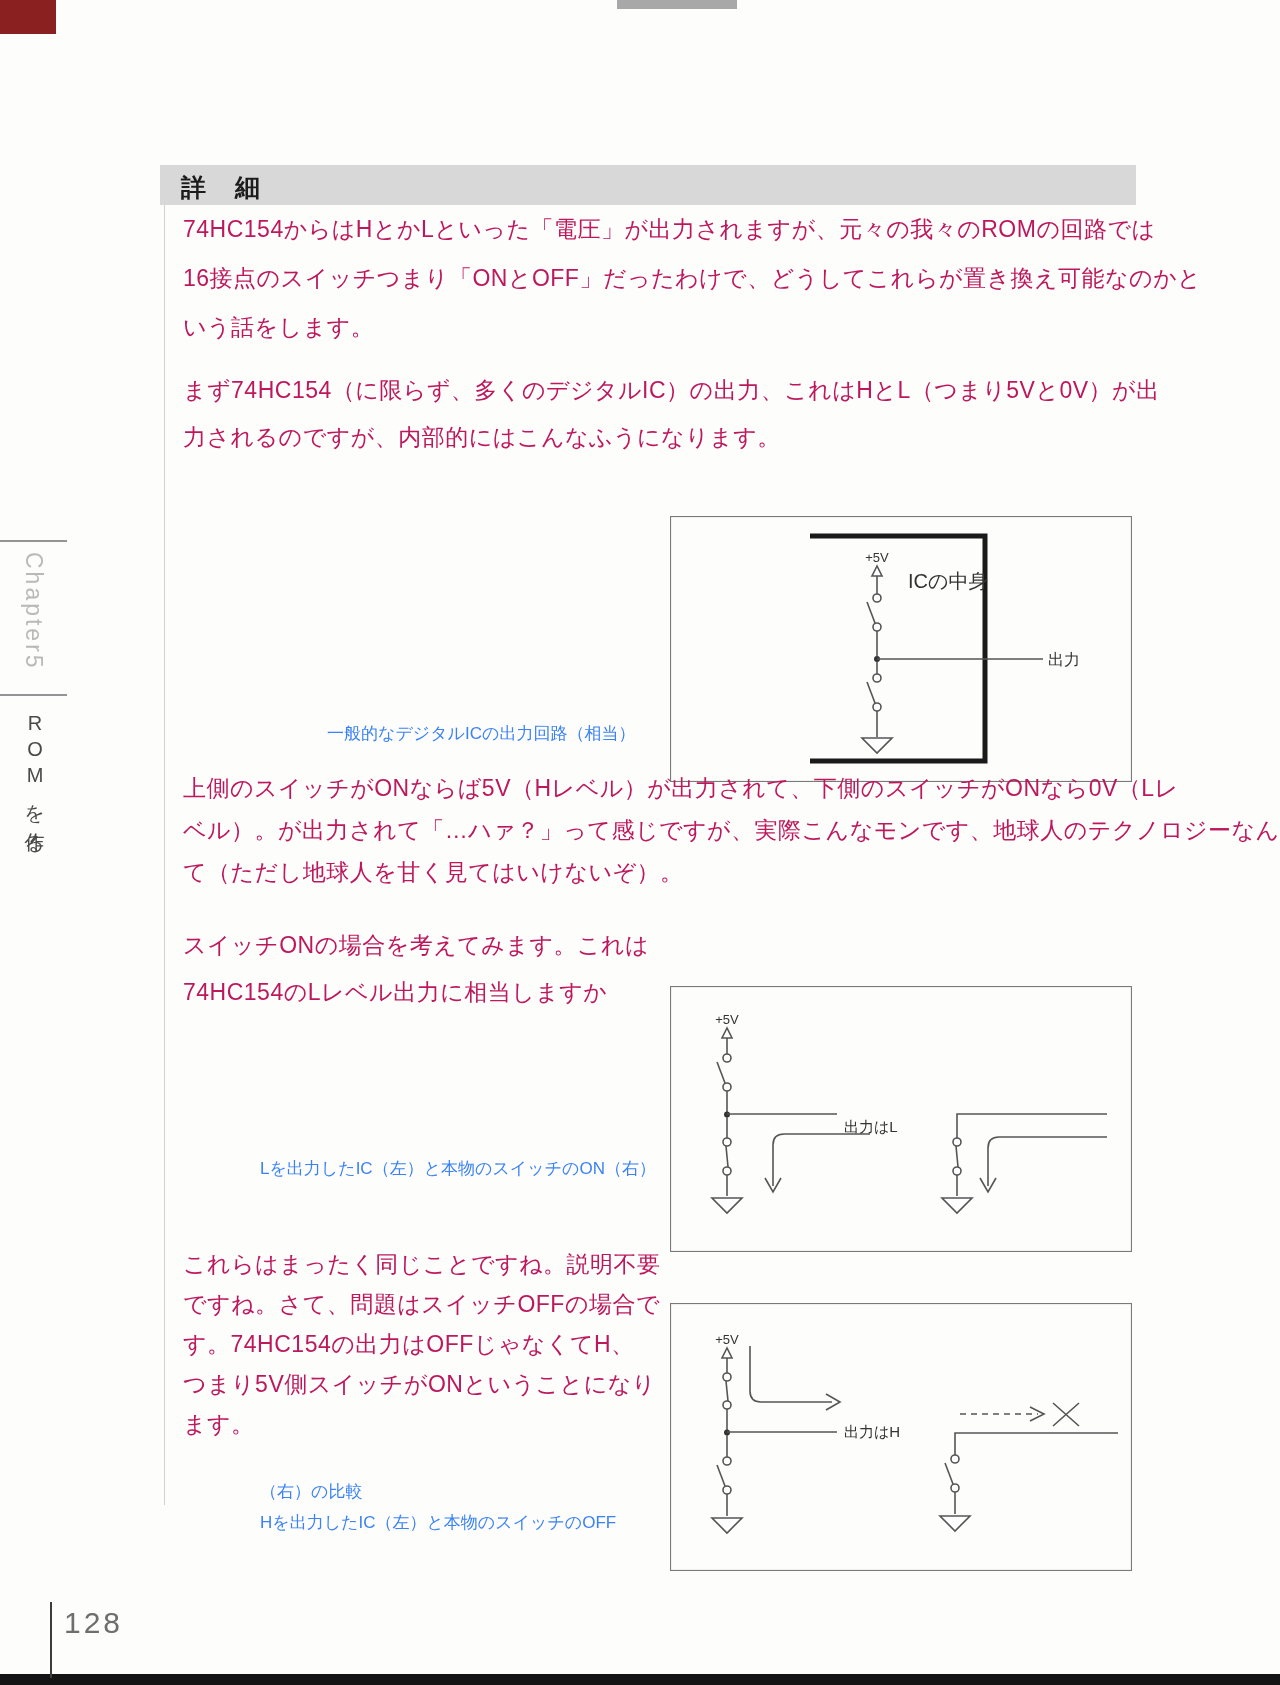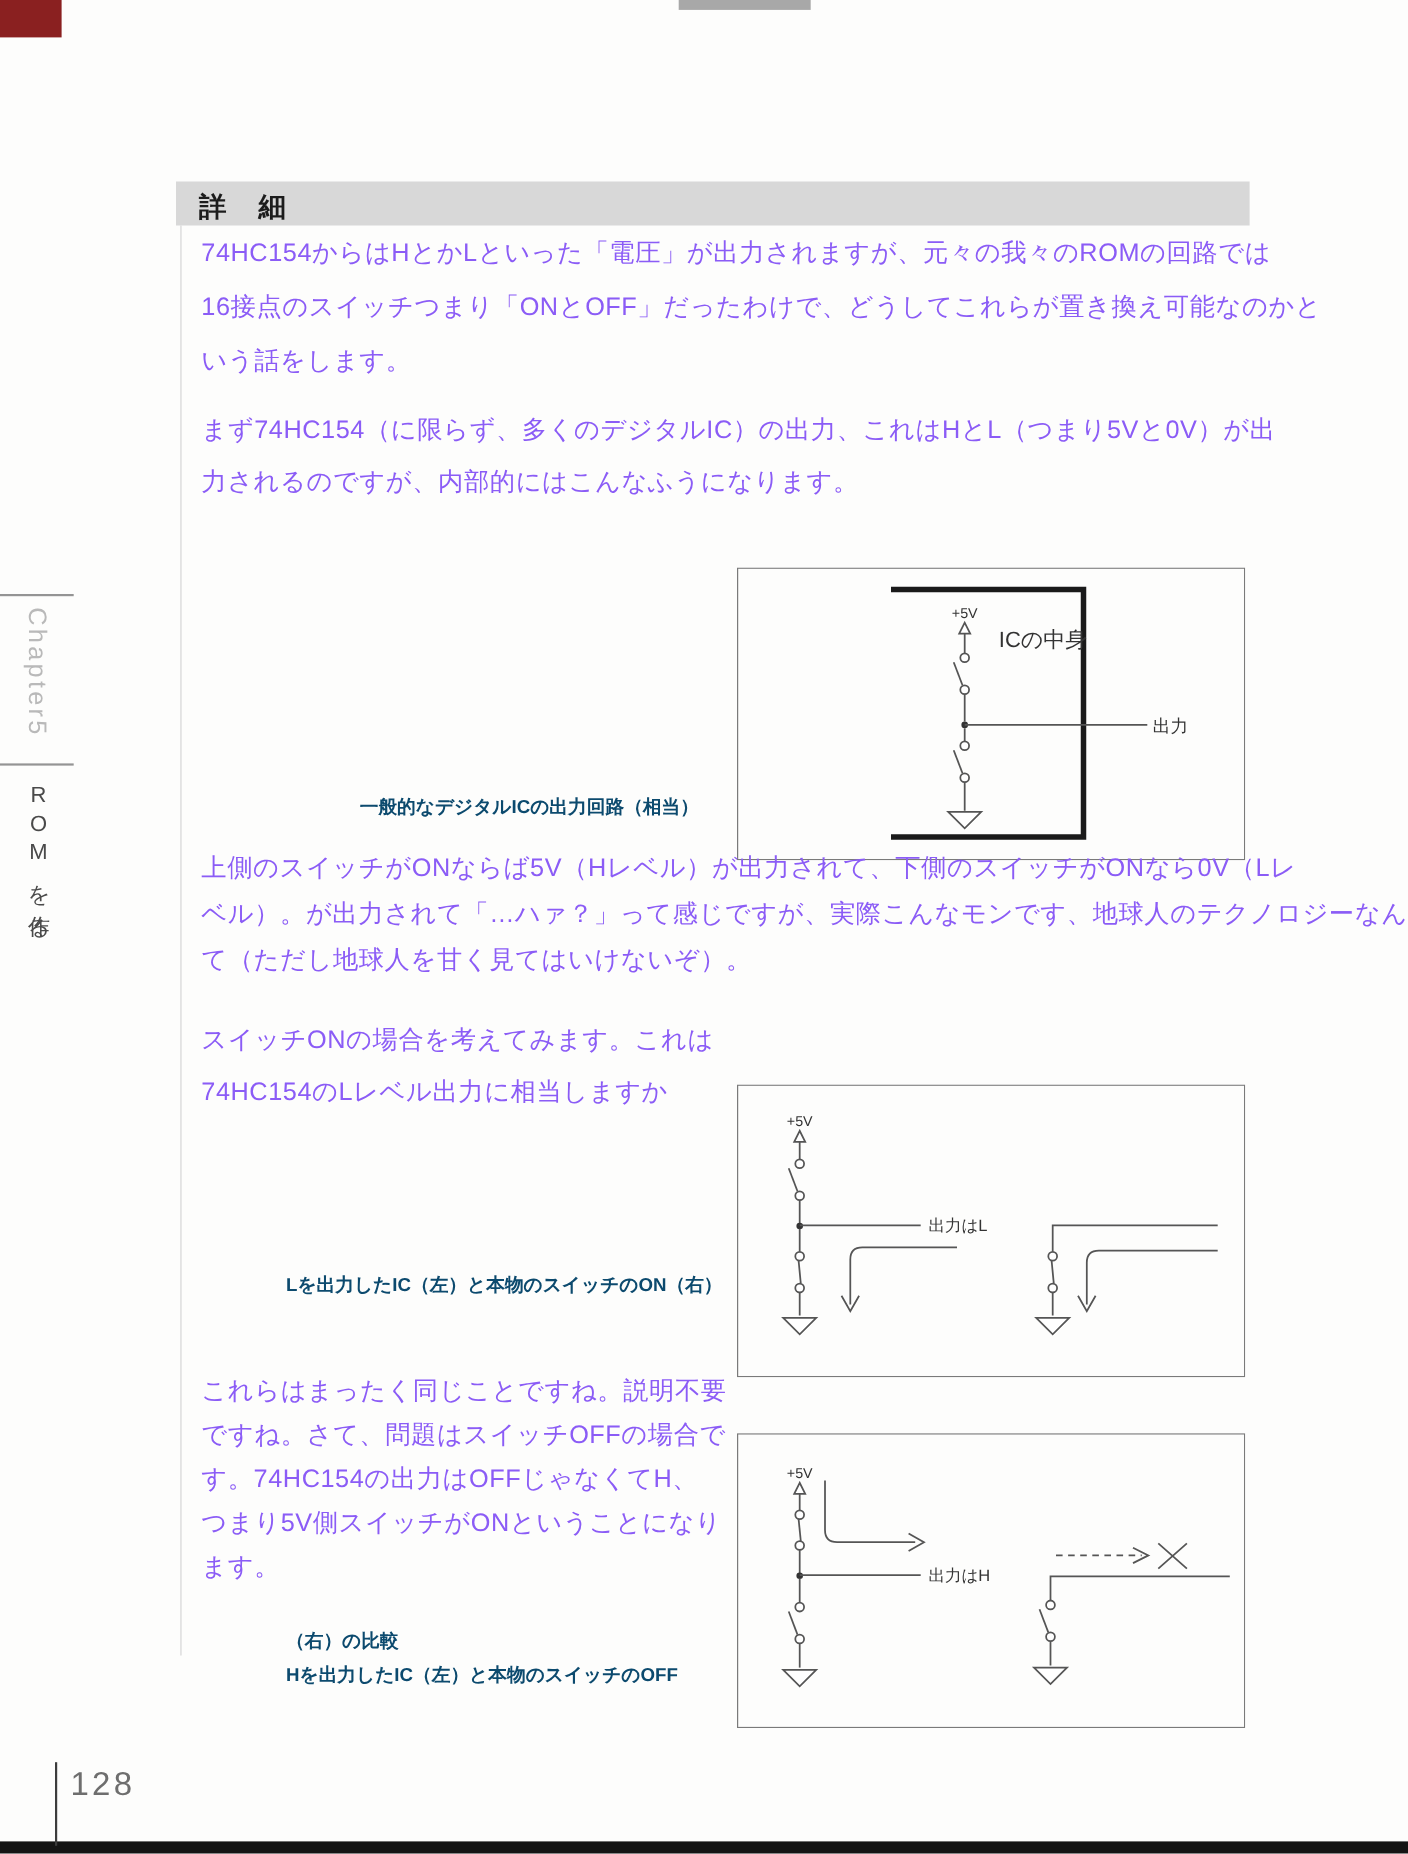--- a/index.html
+++ b/index.html
@@ -19,29 +19,29 @@
   .v-text{writing-mode:vertical-rl;white-space:nowrap;}
   .chapter-tab{left:20px;top:552px;height:145px;font-size:23px;color:#b9b9b9;letter-spacing:3px;}
   .chapter-title{left:22px;top:712px;height:170px;font-size:20px;color:#4a4a4a;letter-spacing:4px;text-orientation:upright;}
   
   .folio-rule{left:50px;top:1602px;width:2px;height:76px;background:#3c3c3c;}
   .folio{left:64px;top:1606px;font-size:30px;color:#6e6e6e;letter-spacing:3px;font-weight:400;}
   
   .margin-rule{left:164px;top:205px;width:1px;height:1300px;background:#d2d2d2;}
   .hd-bar{left:160px;top:165px;width:976px;height:40px;background:#d8d8d8;}
   .hd-title{left:181px;top:171px;font-size:25px;font-weight:bold;color:#1c1c1c;letter-spacing:2px;}
-  .para{left:183px;width:953px;font-size:23px;line-height:49px;letter-spacing:0.5px;color:#8b5cf6;}
+  .para{left:183px;width:953px;font-size:23px;line-height:49px;letter-spacing:0.5px;color:#be185d;}
   .para .line{white-space:nowrap;}
   .para.narrow{width:455px;}
   .p1{top:205px;}
   .p2{top:367px;line-height:47px;}
   .p3{top:767px;line-height:42px;}
   .p4{top:922px;line-height:47px;}
   .p5{top:1244px;line-height:40px;}
-  .caption{font-size:17px;font-weight:bold;color:#0c4a6e;line-height:31px;white-space:nowrap;}
+  .caption{font-size:17px;font-weight:normal;color:#3b82f6;line-height:31px;white-space:nowrap;}
   .cap1{left:327px;top:718px;}
   .cap2{left:260px;top:1153px;}
   .cap3{left:260px;top:1476px;}
   
   .fig{overflow:visible;margin-top:44px;}
   .fig1{left:670px;top:472px;width:462px;height:266px;}
   .fig2{left:670px;top:942px;width:462px;height:266px;}
   .fig3{left:670px;top:1259px;width:462px;height:268px;}
   .fig svg{position:absolute;left:0;top:0;}
   .lbl{position:absolute;font-size:15px;color:#333;font-weight:500;white-space:nowrap;}
@@ -145,21 +145,21 @@
       <path d="M286 160 L288 181"></path>
       <circle cx="287" cy="185" r="4" fill="#fff"></circle>
       <path d="M287 189 V210"></path>
       <path d="M272 212 H302 L287 227 Z" fill="#fff"></path>
 
       <path d="M437 151 H329 Q318 151 318 162 V200"></path>
       <path d="M310 192 L318 206 L326 192"></path>
     </g>
   </svg>
   <div class="lbl vcc" style="left:57px;top:26px;">+5V</div>
-  <div class="lbl" style="left:174px;top:119px;">出力はL</div>
+  <div class="lbl" style="left:174px;top:132px;">出力はL</div>
 </div>
 <div class="abs caption cap2">
   <div>Lを出力したIC（左）と本物のスイッチのON（右）</div>
 </div>
 
 <div class="abs para narrow p5">
   <div class="line">これらはまったく同じことですね。説明不要</div>
   <div class="line">ですね。さて、問題はスイッチOFFの場合で</div>
   <div class="line">す。74HC154の出力はOFFじゃなくてH、</div>
   <div class="line">つまり5V側スイッチがONということになり</div>

